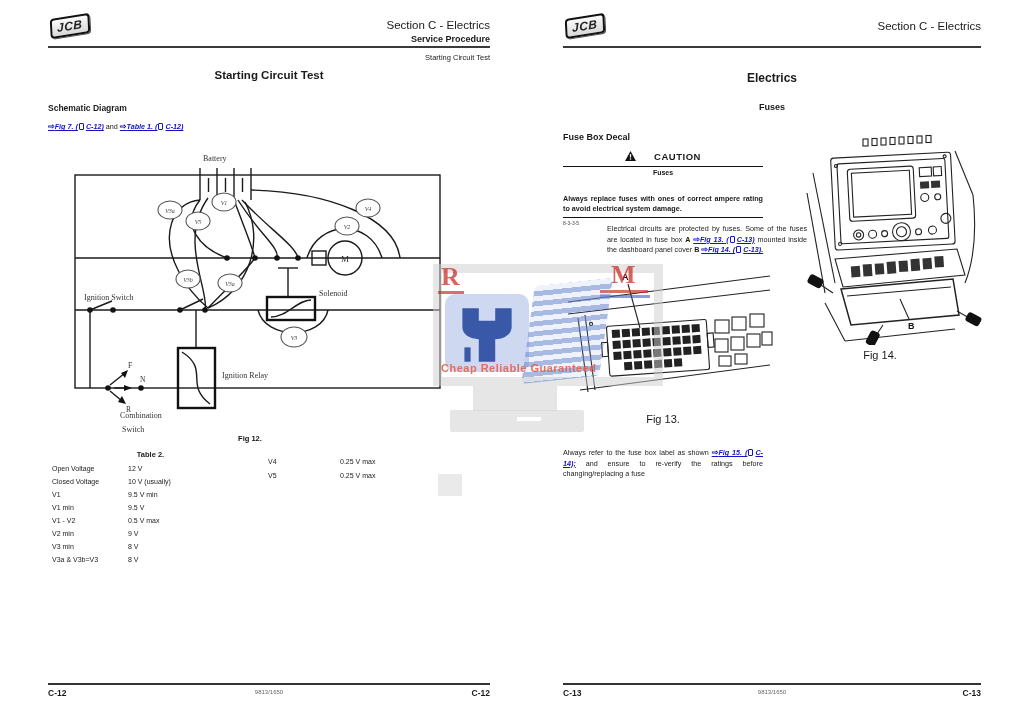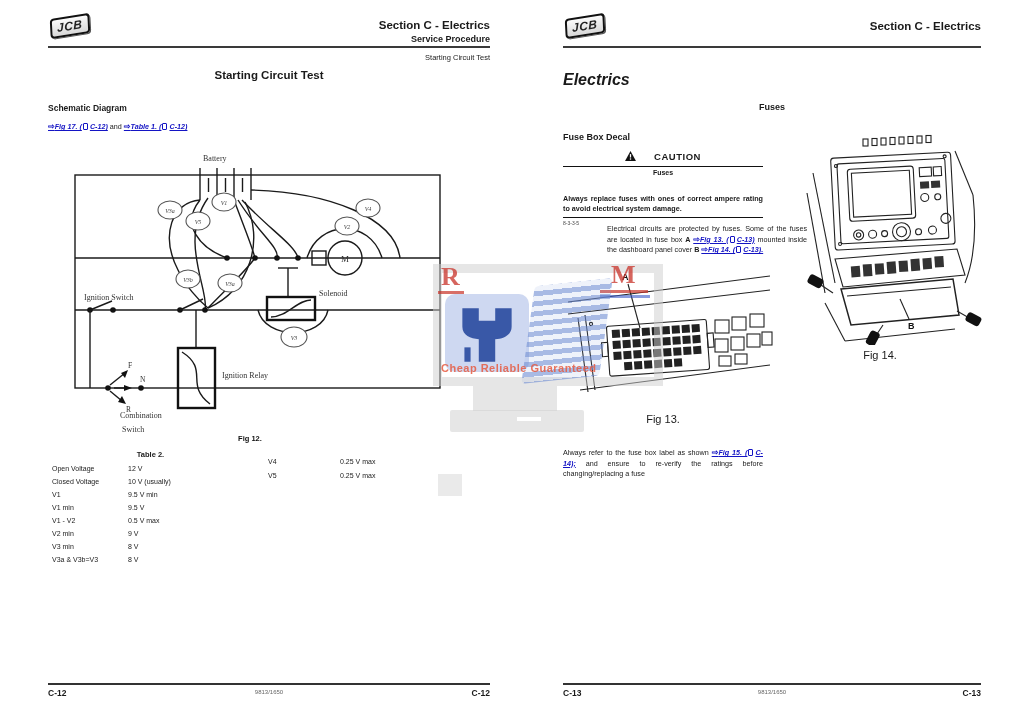--- a/index.html
+++ b/index.html
@@ -9,28 +9,28 @@
   .abs { position:absolute; }
 
   
   .jcb { display:inline-block; transform:rotate(-9deg) skewX(-6deg);
          border:2px solid #111; border-radius:4px; padding:1px 5px;
          font-weight:900; font-style:italic; font-size:12px; letter-spacing:0.5px;
          color:#222; background:linear-gradient(#fbfbfb,#d8d8d8);
          box-shadow:1px 1px 0 #555; }
 
   .hdr-block { text-align:right; line-height:1.25; }
-  .hdr-l1 { font-size:11.5px; font-weight:bold; }
+  .hdr-l1 { font-size:11.5px; font-weight:normal; }
   .hdr-l2 { font-size:9px; font-weight:bold; margin-top:2px; }
   .rule { background:#3a3a3a; height:2px; }
   .thinrule { background:#333; height:1.5px; }
   .crumb { font-size:7.5px; color:#222; }
 
   .ptitle { text-align:center; font-weight:bold; font-size:11.5px; }
-  .ptitle-big { font-weight:bold; font-size:16px;font-style:italic; }
+  .ptitle-big { text-align:center; font-weight:bold; font-size:12px; }
   .subtitle { text-align:center; font-weight:bold; font-size:9px; }
   .h2 { font-weight:bold; font-size:9px; }
   .h3 { font-weight:bold; font-size:8.5px; }
 
   .refline { font-size:7.2px; color:#1a1a1a; }
   .xref { color:#1414c4; font-weight:bold; font-style:italic; text-decoration:underline; cursor:pointer; }
   .xarrow { color:#1414c4; font-style:normal; font-weight:bold; font-size:8px; text-decoration:none; }
   .pgico { display:inline-block; width:5px; height:7px; border:1px solid #1414c4;
            border-radius:1px; margin:0 2px 0 1px; vertical-align:-1px; }
 
@@ -91,21 +91,21 @@
     <div class="hdr-l1">Section C - Electrics</div>
     <div class="hdr-l2">Service Procedure</div>
   </div>
   <div class="abs rule" style="left:48px; top:46px; width:442px;"></div>
   <div class="abs crumb" style="right:540px; top:53px;">Starting Circuit Test</div>
 
   <div class="abs ptitle" style="left:48px; top:69px; width:442px;">Starting Circuit Test</div>
   <div class="abs h3" style="left:48px; top:103px;">Schematic Diagram</div>
 
   <div class="abs refline" style="left:48px; top:122px;">
-    <span class="xref"><span class="xarrow">⇨</span><span>Fig 17. (</span><span class="pgico"></span><span>C-12)</span></span>
+    <span class="xref"><span class="xarrow">⇨</span><span>Fig 7. (</span><span class="pgico"></span><span>C-12)</span></span>
     <span>and</span>
     <span class="xref"><span class="xarrow">⇨</span><span>Table 1. (</span><span class="pgico"></span><span>C-12)</span></span>
   </div>
 
   <svg class="abs" style="left:60px; top:140px;" width="420" height="310" viewBox="0 0 420 310">
 
     <rect x="15" y="35" width="365" height="213" class="ln"></rect>
 
     <line x1="15" y1="118" x2="380" y2="118" class="ln"></line>
     <line x1="15" y1="170" x2="380" y2="170" class="ln"></line>

